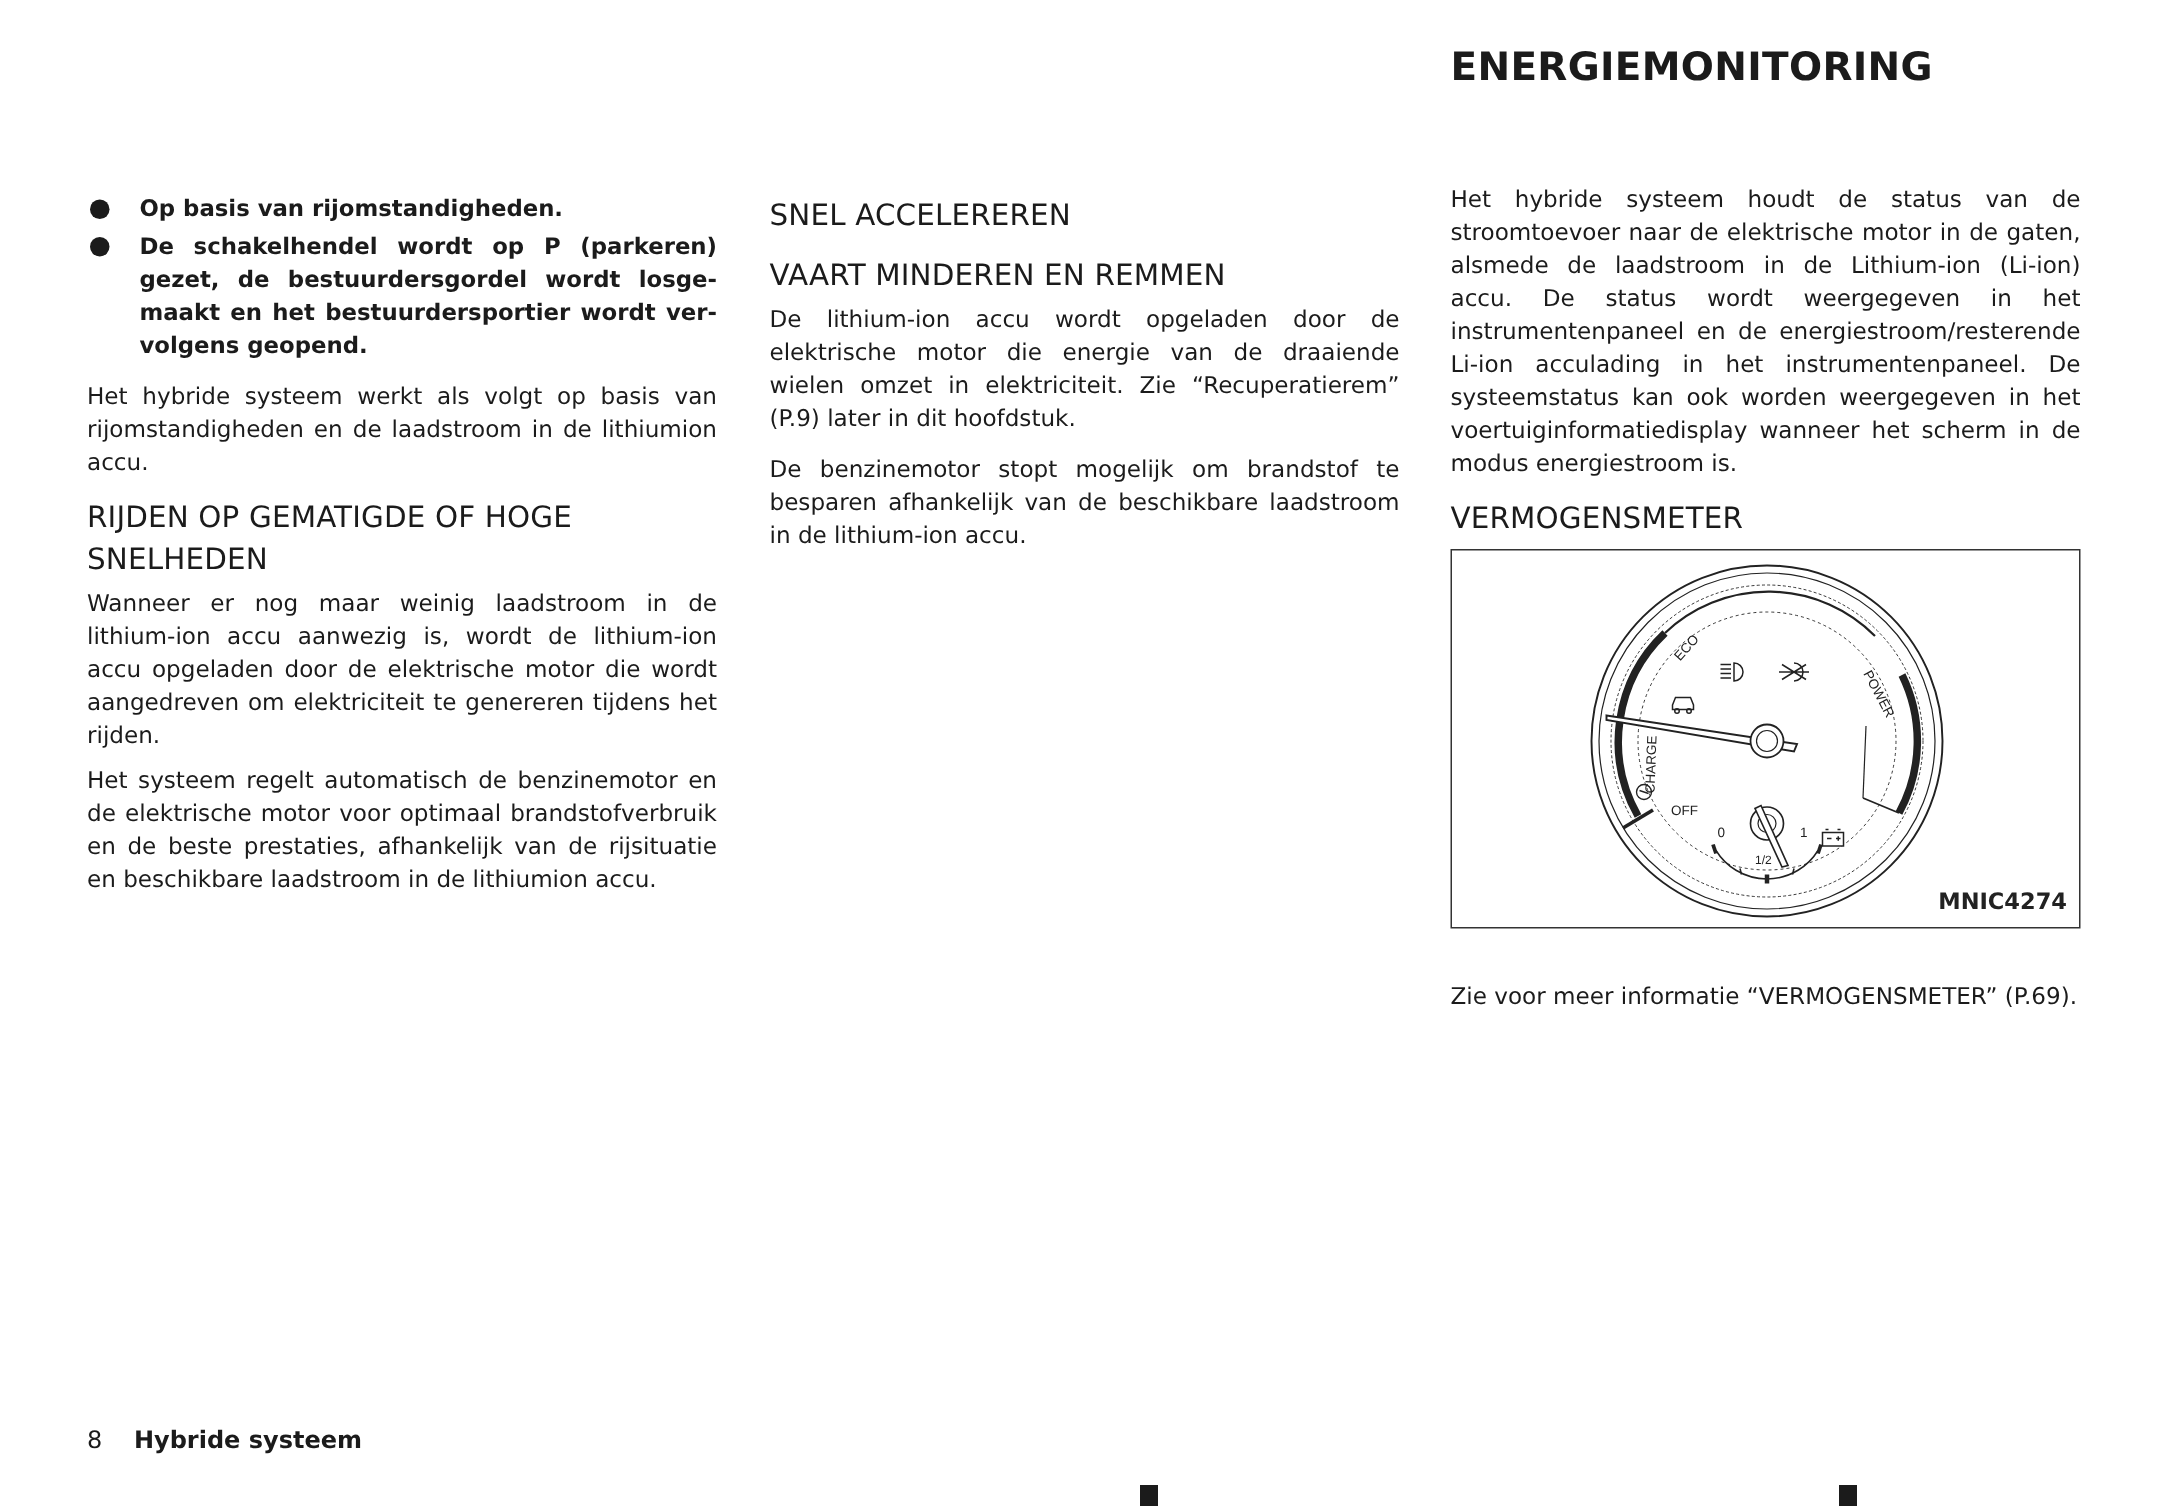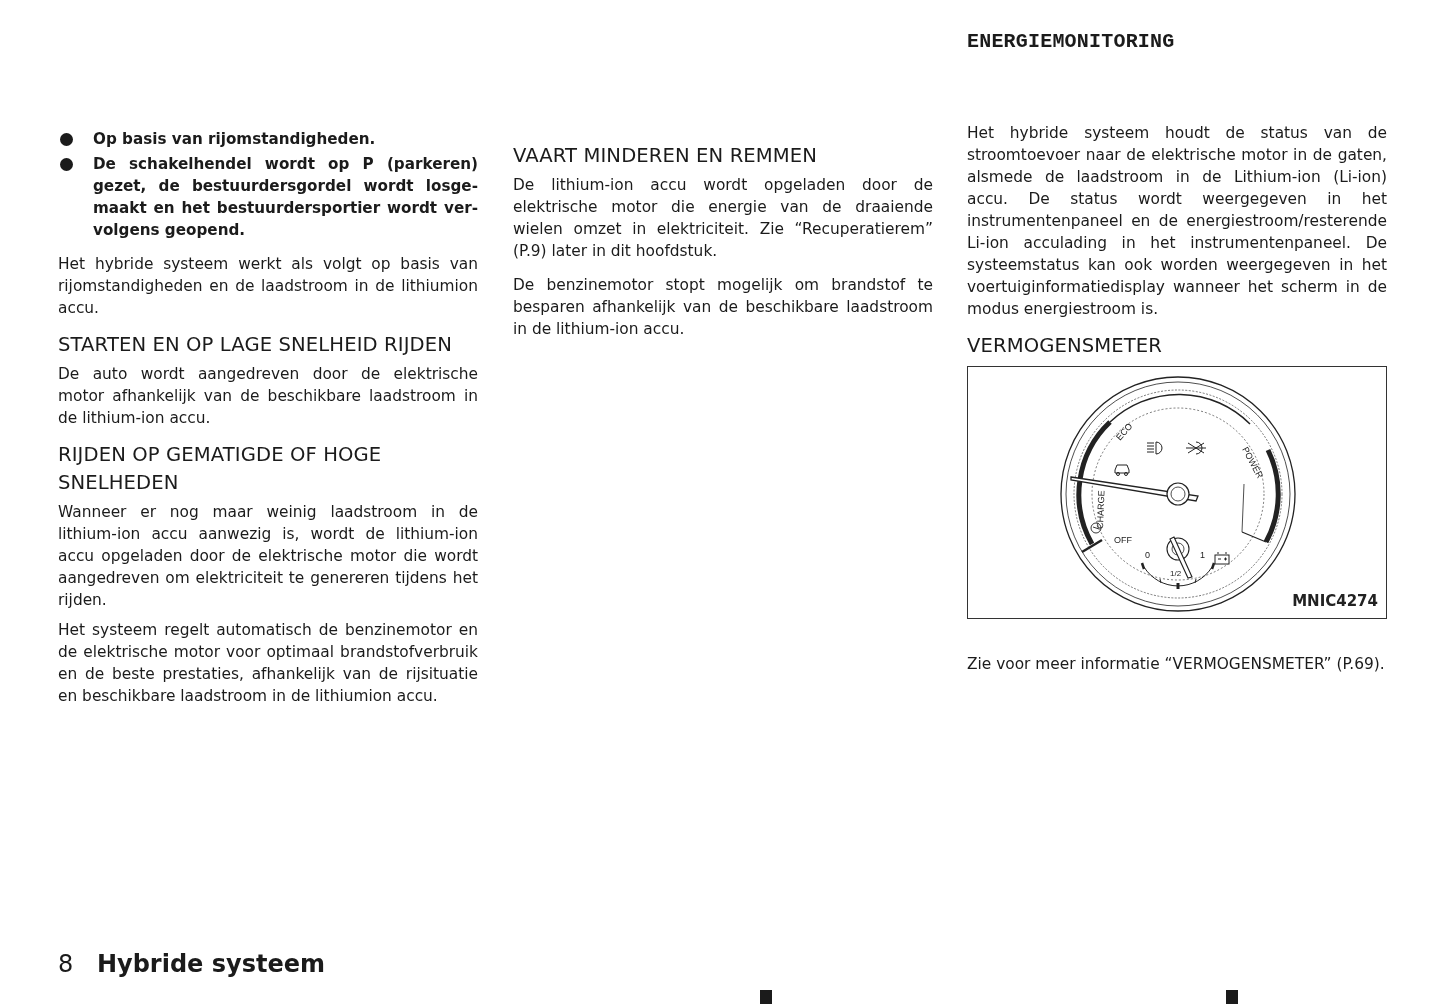--- a/index.html
+++ b/index.html
@@ -2,61 +2,58 @@
 <html><head>
 <meta charset="utf-8">
 <style>
   html, body { margin:0; padding:0; background:#ffffff; }
   body { width:1445px; height:1004px; position:relative; overflow:hidden;
          font-family:"DejaVu Sans", sans-serif; color:#1b1b1b; }
   .col { position:absolute; width:420px; }
   .col-left { left:58px; top:128px; }
   .col-mid { left:513px; top:130px; }
   .col-right { left:967px; top:122px; }
-  .page-title { position:absolute; left:967px; top:30px; font-size:20px; font-weight:bold; letter-spacing:0.2px; margin:0;font-family:Liberation Mono, monospace; }
+  .page-title { position:absolute; left:967px; top:30px; font-size:26px; font-weight:bold; letter-spacing:0.2px; margin:0; }
   p { margin:0 0 8px 0; font-size:15.4px; line-height:22px; text-align:justify; }
   h2 { margin:0 0 4px 0; font-size:19.6px; font-weight:normal; line-height:28px; letter-spacing:0.1px; }
   ul.bullets { list-style:none; margin:0 0 12px 0; padding:0; }
   ul.bullets li { position:relative; padding-left:35px; font-weight:bold; font-size:15.2px; line-height:22px; text-align:justify; margin-bottom:3px; }
   ul.bullets li .dot { position:absolute; left:2px; top:5px; width:13px; height:13px; border-radius:50%; background:#1b1b1b; }
   .sec { margin-top:12px; }
   .figure { position:relative; width:418px; height:251px; border:1.5px solid #333; margin:6px 0 34px 0; background:#fff; }
   .figure svg { position:absolute; left:0; top:0; }
   .fig-id { position:absolute; right:8px; bottom:8px; font-size:15px; font-weight:bold; color:#222; }
-  .footer { position:absolute; left:58px; top:950px; font-size:24px; }
+  .footer { position:absolute; left:58px; top:950px; font-size:16px; }
   .footer .num { font-weight:normal; margin-right:16px; }
   .footer .sect { font-weight:bold; }
   .crop { position:absolute; top:990px; width:12px; height:14px; background:#1b1b1b; }
 </style>
 </head>
 <body>
 
 <h1 class="page-title">ENERGIEMONITORING</h1>
 
 <div class="col col-left">
   <ul class="bullets">
     <li><span class="dot"></span><span>Op basis van rijomstandigheden.</span></li>
     <li><span class="dot"></span><span>De schakelhendel wordt op P (parkeren) gezet, de bestuurdersgordel wordt losge­maakt en het bestuurdersportier wordt ver­volgens geopend.</span></li>
   </ul>
   <p>Het hybride systeem werkt als volgt op basis van rijomstandigheden en de laadstroom in de lithium­ion accu.</p>
 
-  <div class="sec">
-    <h2>STARTEN EN OP LAGE SNELHEID RIJDEN</h2>
-    <p>De auto wordt aangedreven door de elektrische motor afhankelijk van de beschikbare laadstroom in de lithium-ion accu.</p>
-  </div>
 
   <div class="sec">
     <h2 style="width:360px;">RIJDEN OP GEMATIGDE OF HOGE SNELHEDEN</h2>
     <p>Wanneer er nog maar weinig laadstroom in de lithium-ion accu aanwezig is, wordt de lithium-ion accu opgeladen door de elektrische motor die wordt aangedreven om elektriciteit te genereren tijdens het rijden.</p>
     <p>Het systeem regelt automatisch de benzinemotor en de elektrische motor voor optimaal brandstof­verbruik en de beste prestaties, afhankelijk van de rijsituatie en beschikbare laadstroom in de lithium­ion accu.</p>
   </div>
 </div>
 
 <div class="col col-mid">
   <div>
+    <h2>SNEL ACCELEREREN</h2>
   </div>
   <div class="sec">
     <h2>VAART MINDEREN EN REMMEN</h2>
     <p>De lithium-ion accu wordt opgeladen door de elektrische motor die energie van de draaiende wielen omzet in elektriciteit. Zie “Recuperatierem” (P.9) later in dit hoofdstuk.</p>
   </div>
   <div class="sec">
     <p>De benzinemotor stopt mogelijk om brandstof te besparen afhankelijk van de beschikbare laad­stroom in de lithium-ion accu.</p>
   </div>
 </div>
 

